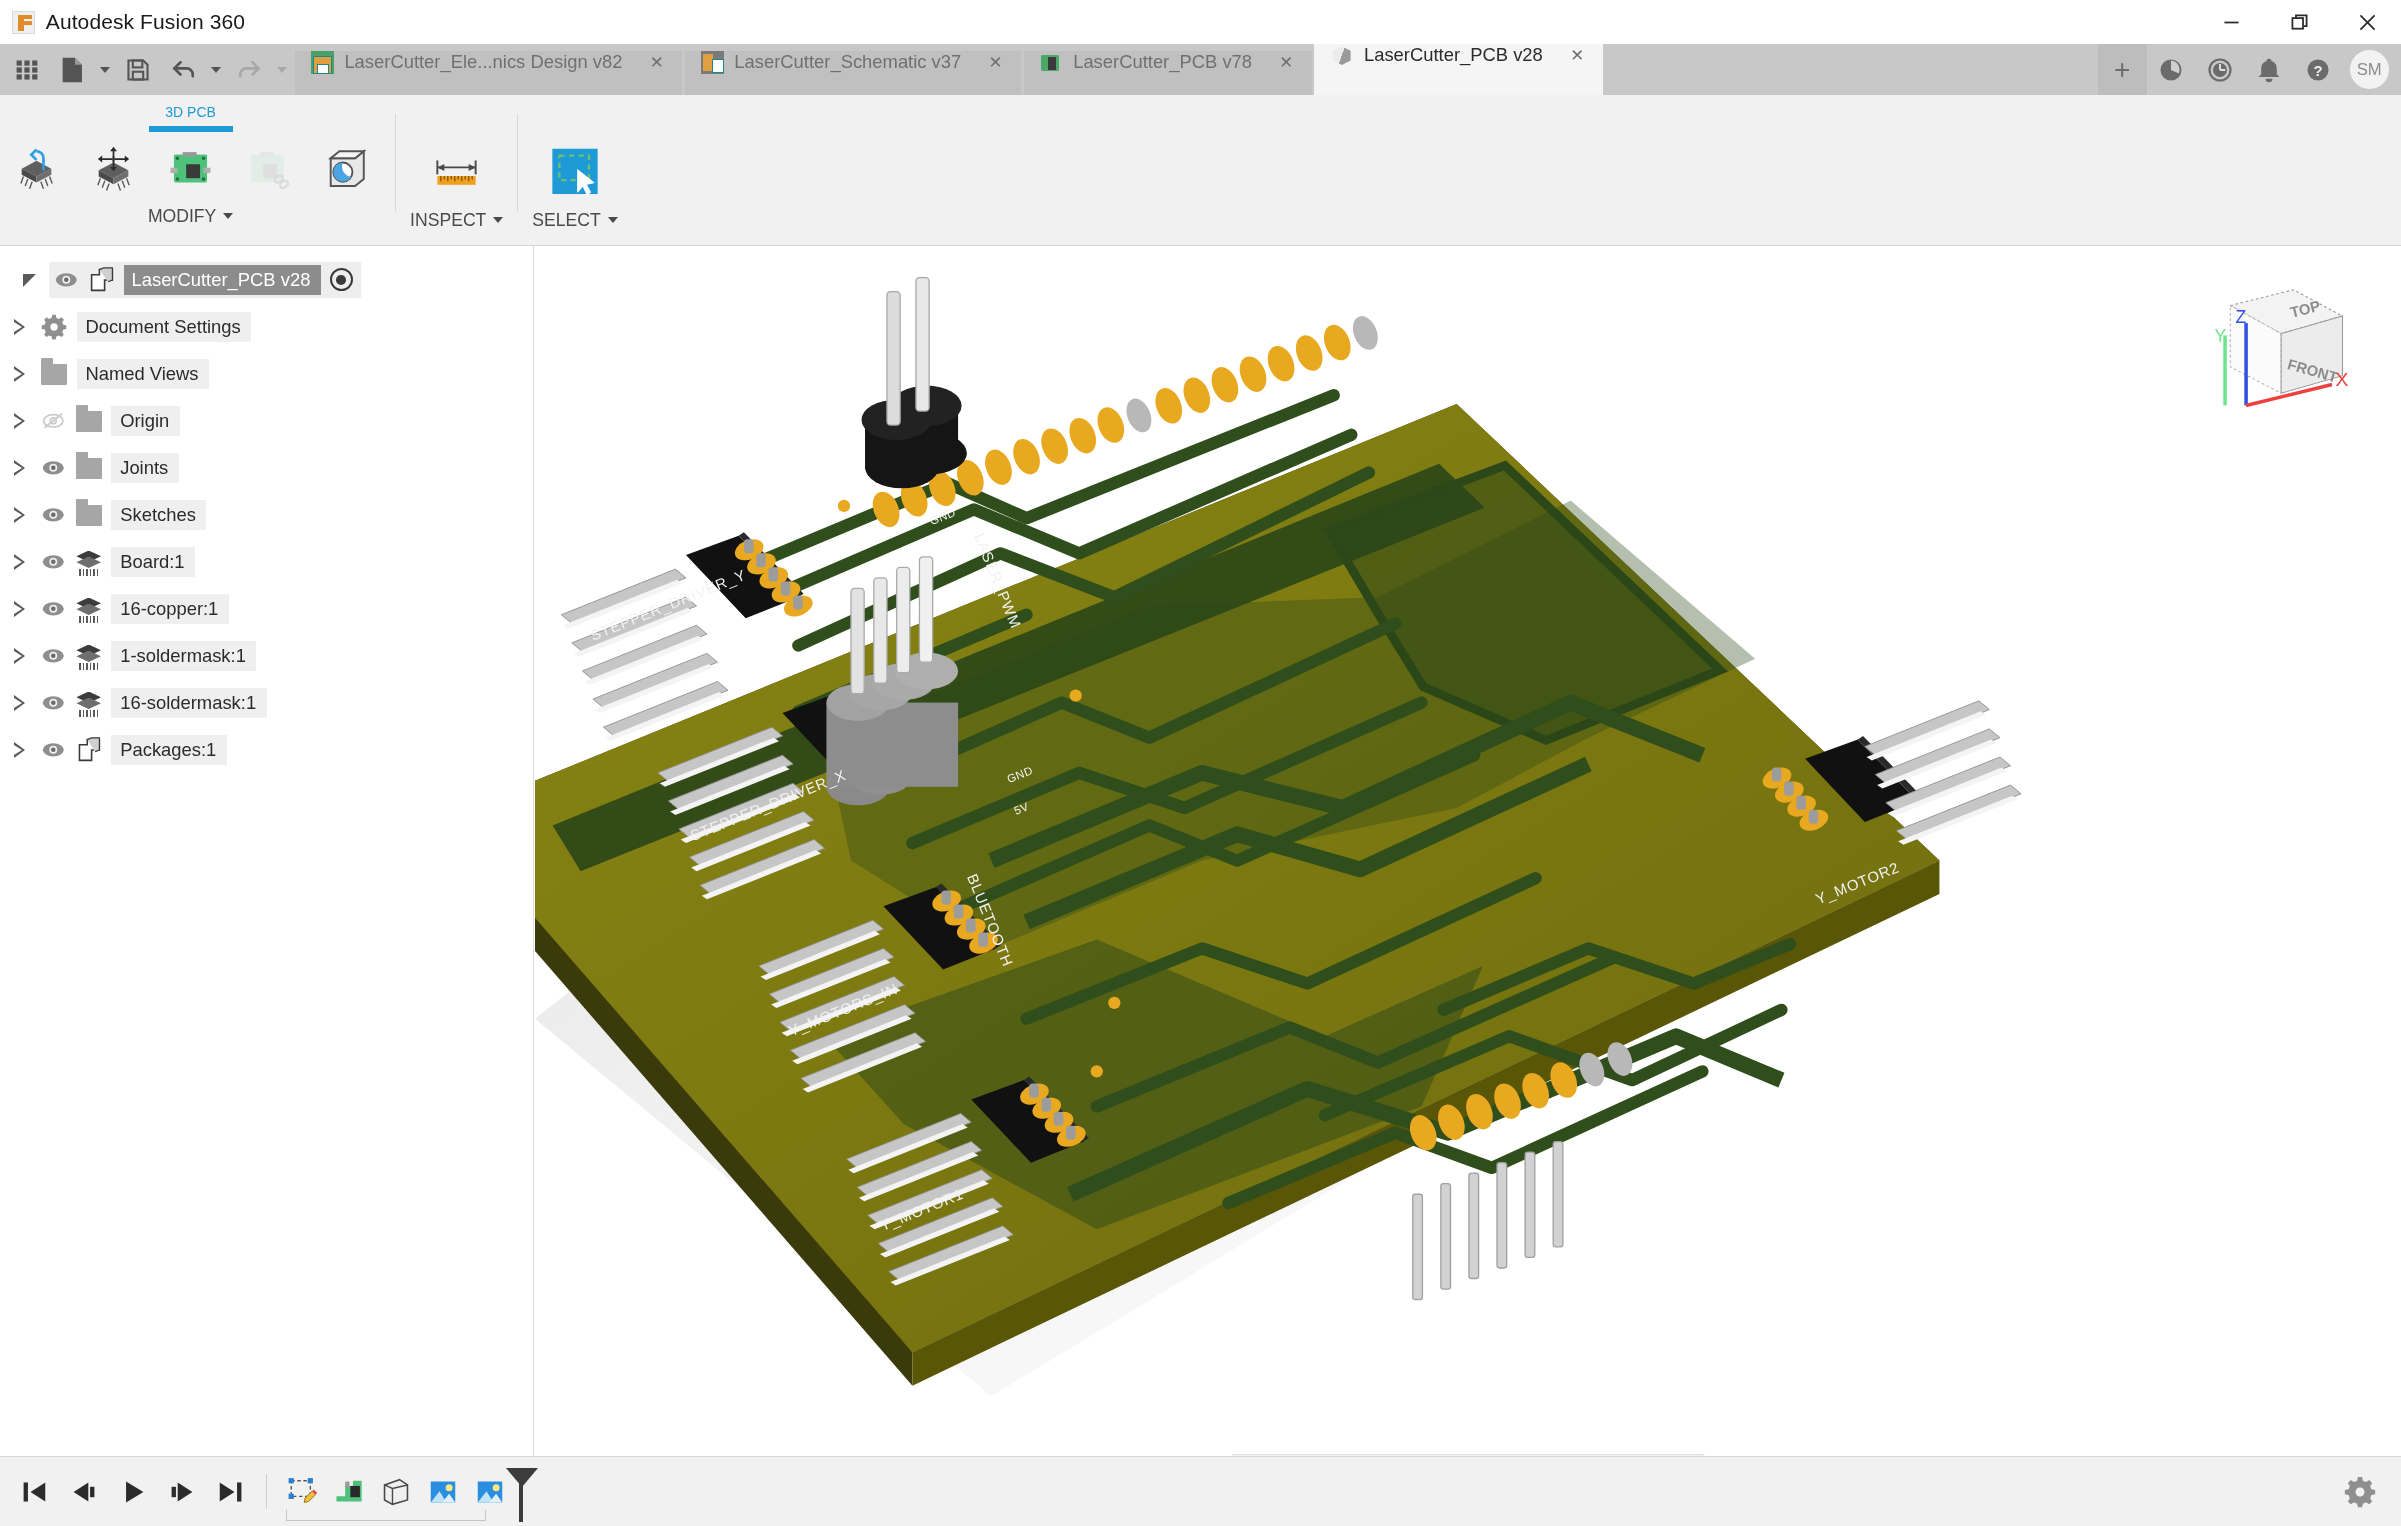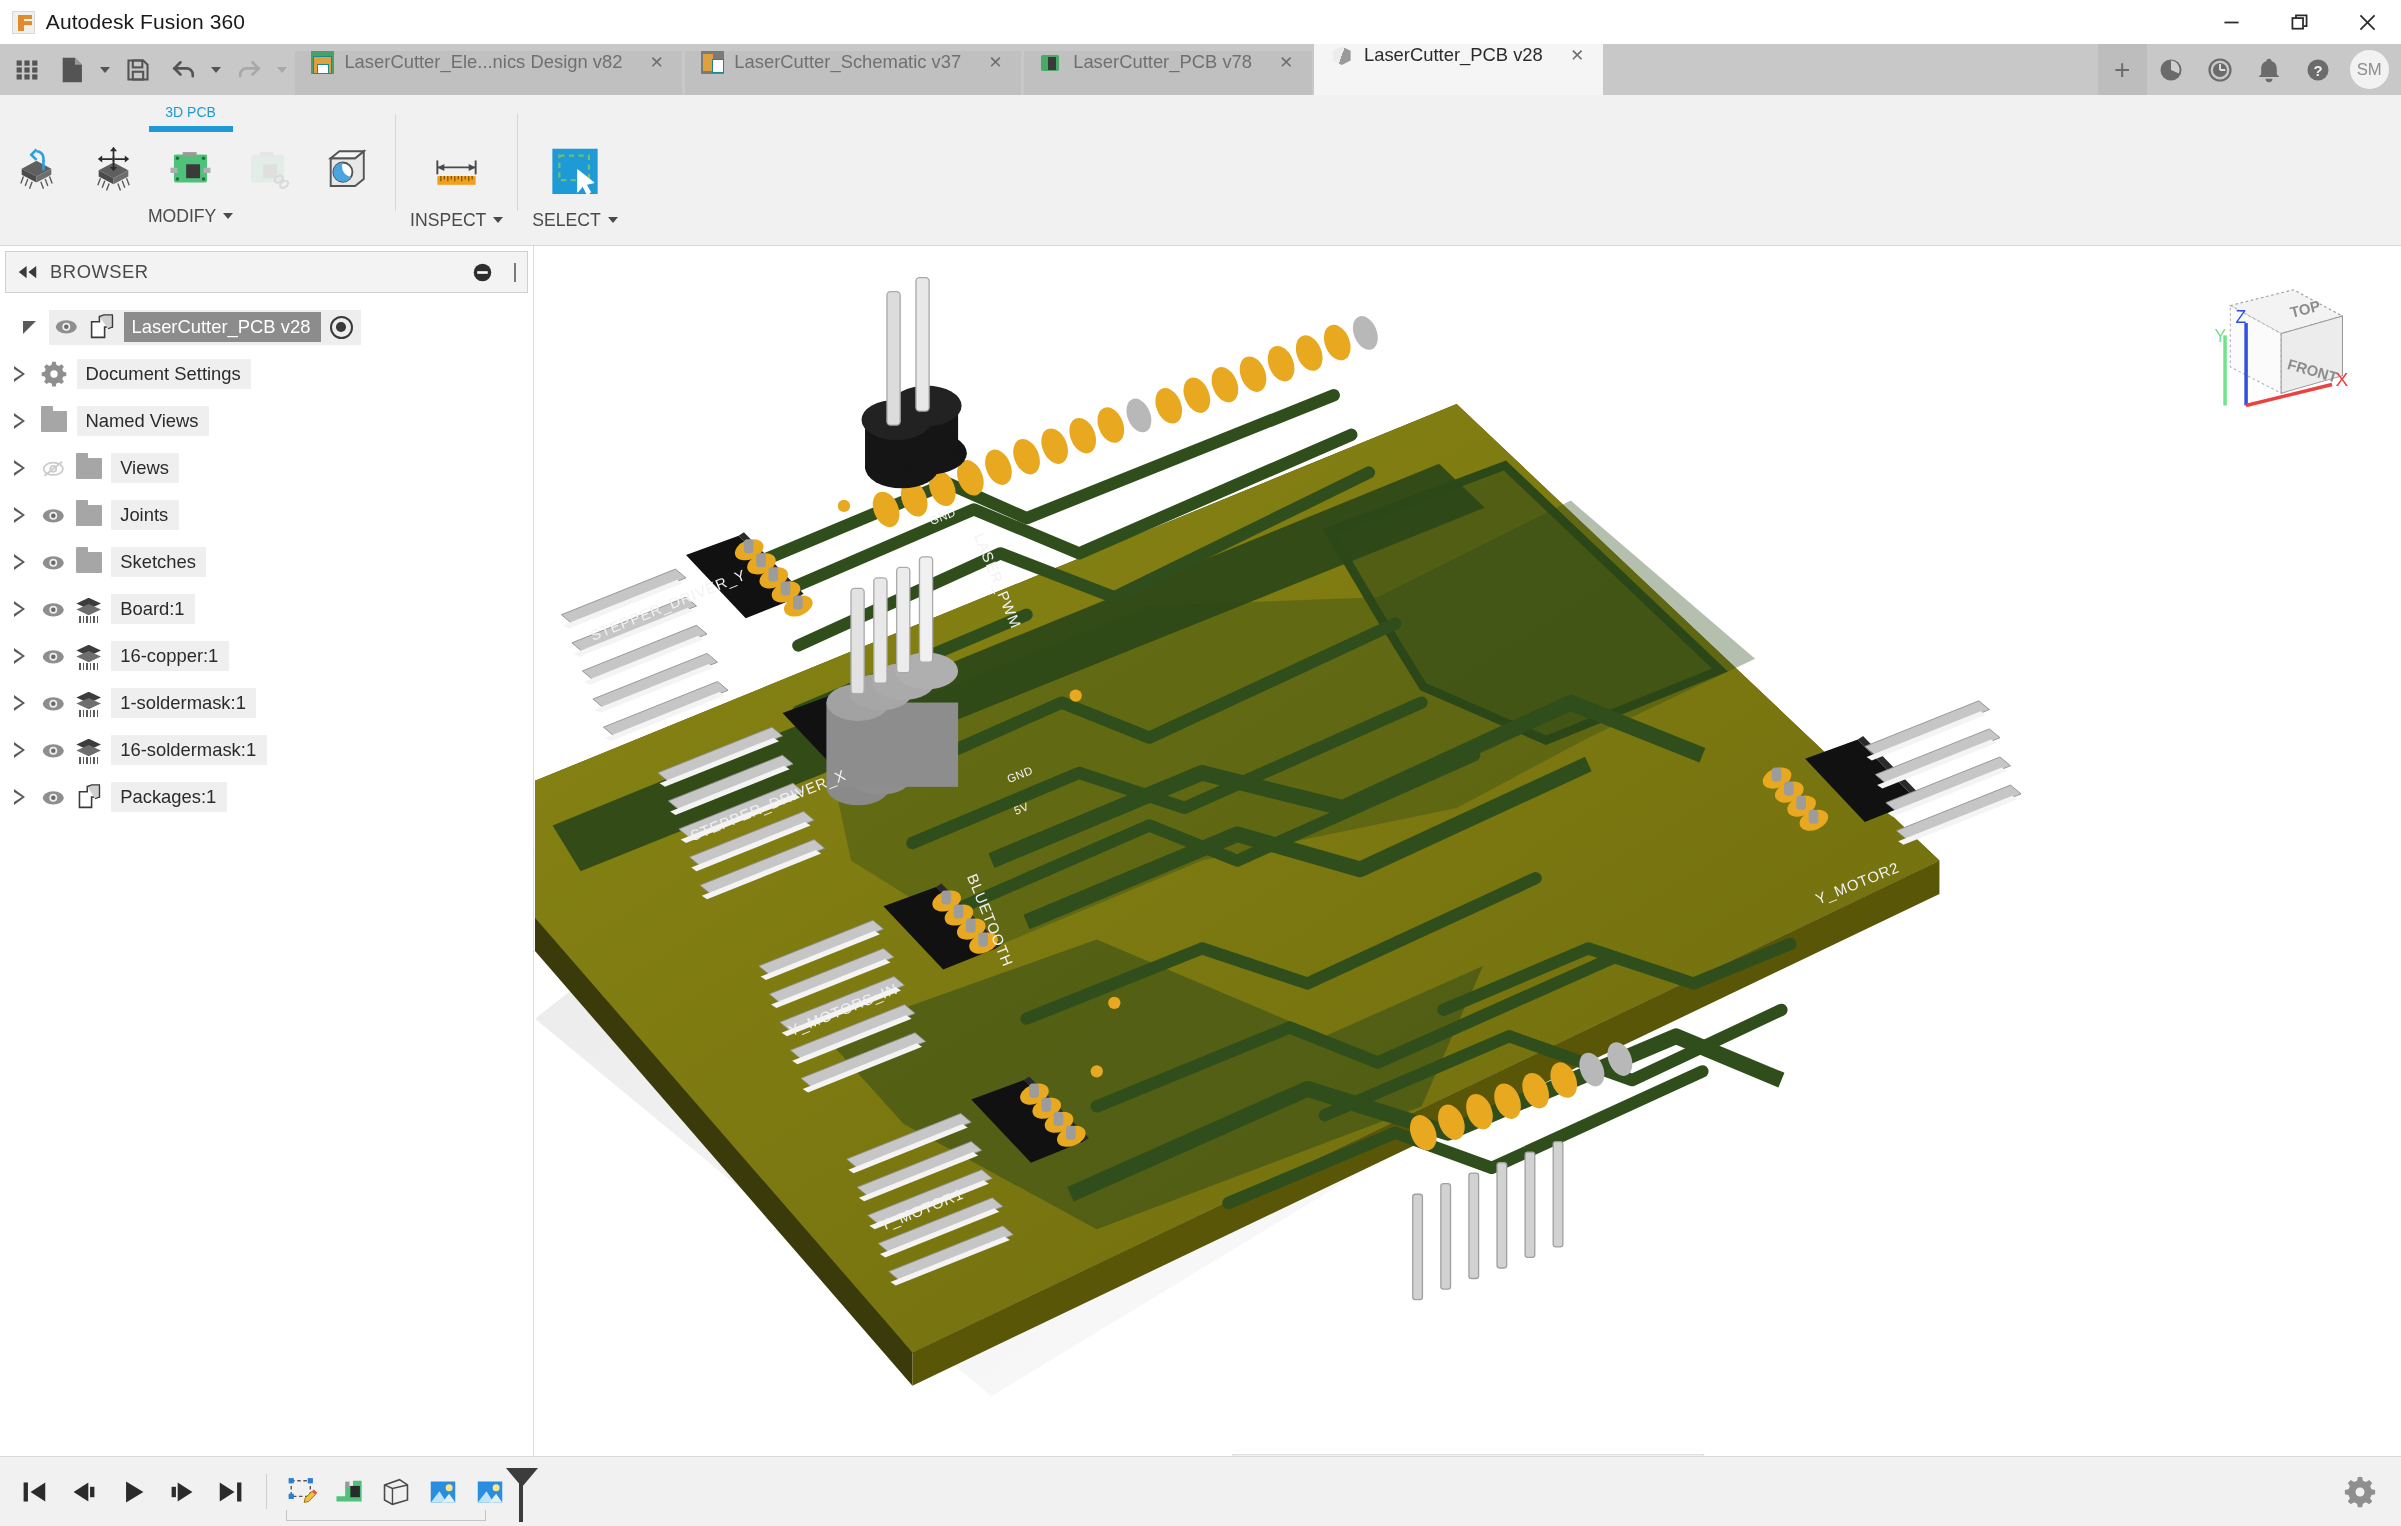--- a/index.html
+++ b/index.html
@@ -493,37 +493,20 @@
     <div class="panel-foot">
       <span>SELECT</span>
       <span class="caret"></span>
     </div>
   </div>
 </div>
 
 <div class="main">
 
   <div class="browser">
-    <div class="pal-head">
-      <span class="pal-icn">
-        <svg width="21" height="16" viewBox="0 0 24 18" fill="#3a3a3a">
-            <polygon points="11,2 11,16 2,9"></polygon>
-            <polygon points="22,2 22,16 13,9"></polygon>
-          </svg>
-      </span>
-      <span class="pal-title">BROWSER</span>
-      <span class="spacer"></span>
-      <span class="pal-icn">
-        <svg width="21" height="21" viewBox="0 0 24 24">
-            <circle cx="12" cy="12" r="10" fill="#2e2e2e"></circle>
-            <rect x="6" y="10.5" width="12" height="3" fill="#ffffff"></rect>
-          </svg>
-      </span>
-      <span class="grip"></span>
-    </div>
 
     <div class="tree">
 
       <div class="tnode root">
         <span class="twist">
             <span class="tri-d"></span>
           </span>
         <span class="root-sel-wrap">
           <span class="eye">
             <svg width="24.6" height="17.6" viewBox="0 0 28 20">
@@ -573,21 +556,21 @@
         <span class="eye">
           <svg width="24.6" height="17.6" viewBox="0 0 28 20">
               <ellipse cx="14" cy="10" rx="11" ry="7" fill="none" stroke="#cccccc" stroke-width="2"></ellipse>
               <circle cx="14" cy="10" r="3.4" fill="none" stroke="#cccccc" stroke-width="2"></circle>
               <line x1="4" y1="18" x2="24" y2="2" stroke="#cccccc" stroke-width="2.2"></line>
             </svg>
         </span>
         <span class="nodeicon">
             <span class="folder"></span>
           </span>
-        <span class="tlabel">Views</span>
+        <span class="tlabel">Origin</span>
       </div>
 
       <div class="tnode">
         <span class="twist">
             <span class="tri-outline"></span>
           </span>
         <span class="eye">
           <svg width="24.6" height="17.6" viewBox="0 0 28 20">
               <ellipse cx="14" cy="10" rx="12" ry="7.5" fill="#8e8e8e"></ellipse>
               <circle cx="14" cy="10" r="4.5" fill="#efefef"></circle>

